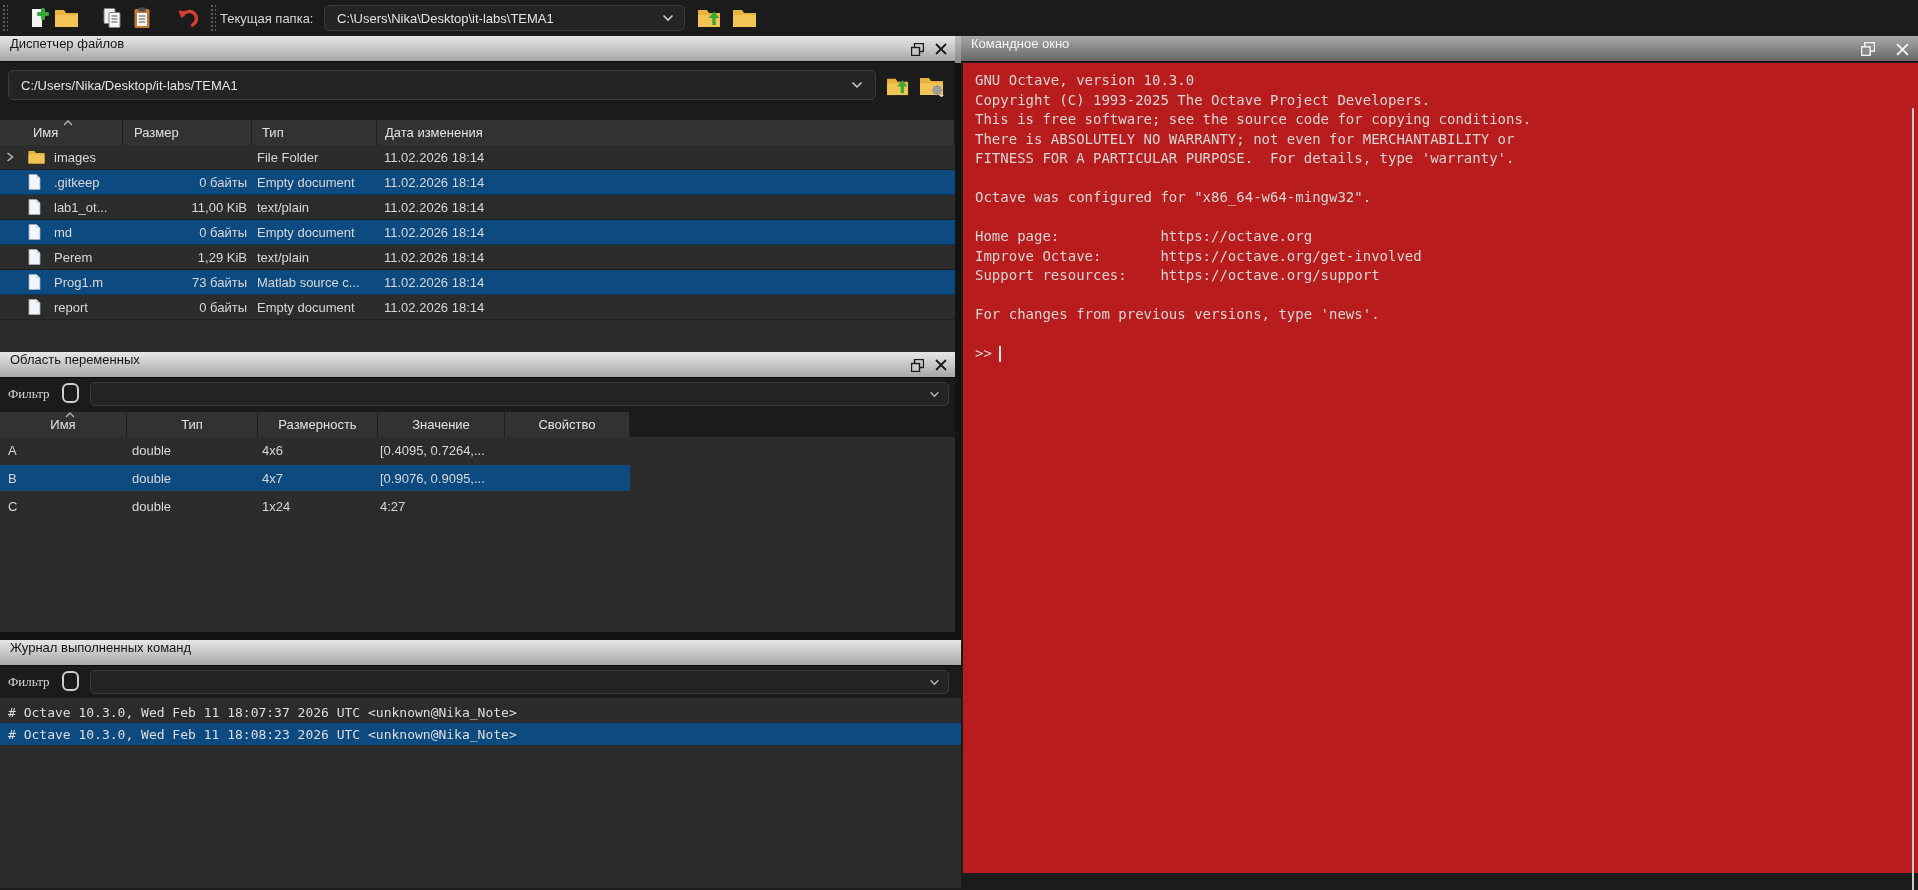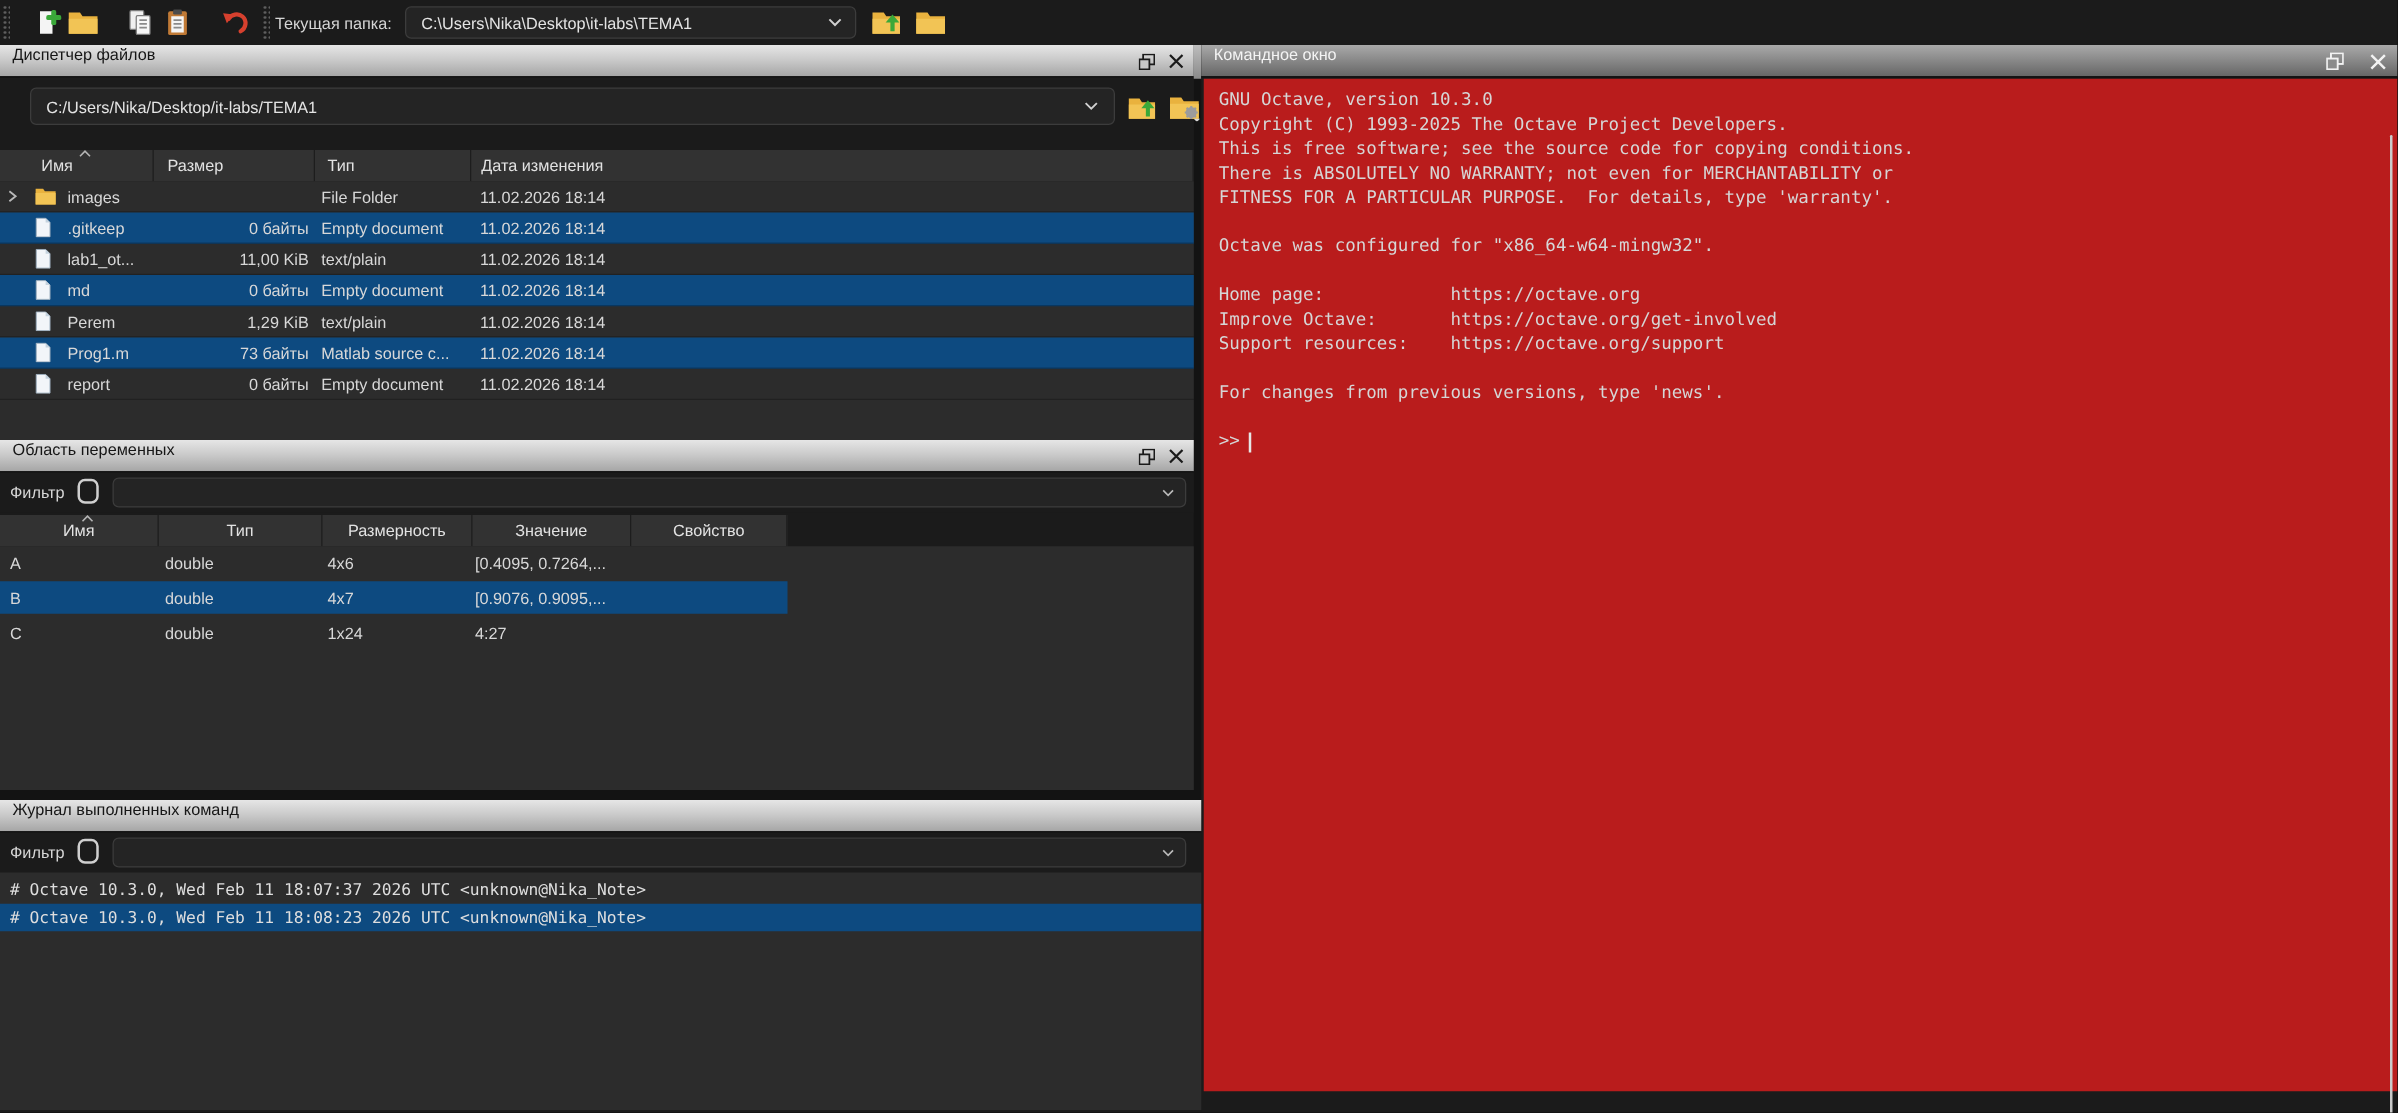--- a/index.html
+++ b/index.html
@@ -26,21 +26,21 @@
   .titlebar { position:relative; height:26px; background:linear-gradient(180deg,#e6e6e6 0%,#c8c8c8 50%,#a6a6a6 100%);
     display:flex; align-items:flex-start; padding-left:10px; color:#161616; border-bottom:1px solid #0d0d0d; }
   .titlebar .tbar-btn { position:absolute; top:5px; width:16px; height:16px; display:flex; align-items:center; justify-content:center; color:#1a1a1a; cursor:pointer; }
   .titlebar .undock { right:30px; }
   .titlebar .close  { right:6px; }
   .cmd .titlebar { background:linear-gradient(180deg,#a9a9a9 0%,#8b8b8b 45%,#666666 100%); color:#f4f4f4; }
   .cmd .titlebar .tbar-btn { color:#f2f2f2; }
   
   .chromerow { position:relative; background:#1b1b1b; }
   .checkbox { position:absolute; width:17px; height:20px; border:2px solid #cfcfcf; border-radius:6px; background:transparent; cursor:pointer; }
-  .filter-label { position:absolute; left:8px; top:50%; transform:translateY(-50%); color:#d6d6d6; }
+  .filter-label { position:absolute; left:8px; top:50%; transform:translateY(-50%); color:#d6d6d6;font-family:Liberation Serif, serif; }
   
   .thead { position:relative; background:#323232; color:#e2e2e2; display:flex; }
   .thead .hc { position:relative; height:100%; display:flex; align-items:center; border-right:1px solid #1d1d1d; }
   .sort-caret { position:absolute; top:0px; left:50%; transform:translateX(2px); }
   .listarea { position:relative; background:#2c2c2c; }
   .row { display:flex; align-items:center; border-bottom:1px solid rgba(0,0,0,0.25); cursor:default; }
   .row.sel { background:#0d4a80; }
   .cell { height:100%; display:flex; align-items:center; overflow:hidden; white-space:nowrap; }
   
   .fc0 { width:123px; } .fc1 { width:129px; justify-content:flex-end; padding-right:5px; }
@@ -159,21 +159,21 @@
           <rect x="3.5" y="0.5" width="9" height="8" fill="none" stroke="currentColor" stroke-width="1.4"></rect>
           <rect x="0.5" y="4.5" width="8" height="8" fill="#c8c8c8" stroke="currentColor" stroke-width="1.4"></rect>
         </svg>
       </span>
     <span class="tbar-btn close">
         <svg width="12" height="12" viewBox="0 0 12 12">
           <path d="M1 1 L11 11 M11 1 L1 11" stroke="currentColor" stroke-width="1.8"></path>
         </svg>
       </span>
   </div>
-  <div class="chromerow" style="height:58px;margin-left:16px;">
+  <div class="chromerow" style="height:58px;">
     <div class="combo" style="left:8px; top:8px; width:868px; height:30px; padding:0 12px;">
       <span>C:/Users/Nika/Desktop/it-labs/TEMA1</span>
       <span class="chev">
           <svg width="12" height="8" viewBox="0 0 12 8">
             <path d="M1.5 1.5 L6 6 L10.5 1.5" fill="none" stroke="#cfcfcf" stroke-width="1.5"></path>
           </svg>
         </span>
     </div>
     <div class="tb-btn" style="left:885px; top:11px;">
       <span>

